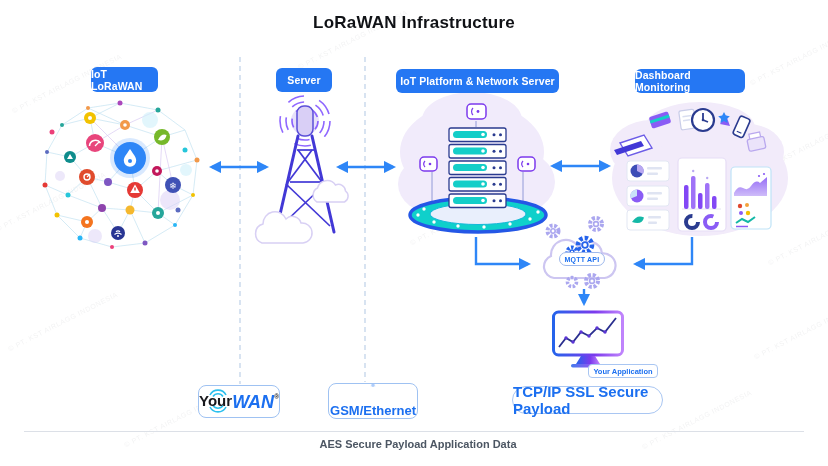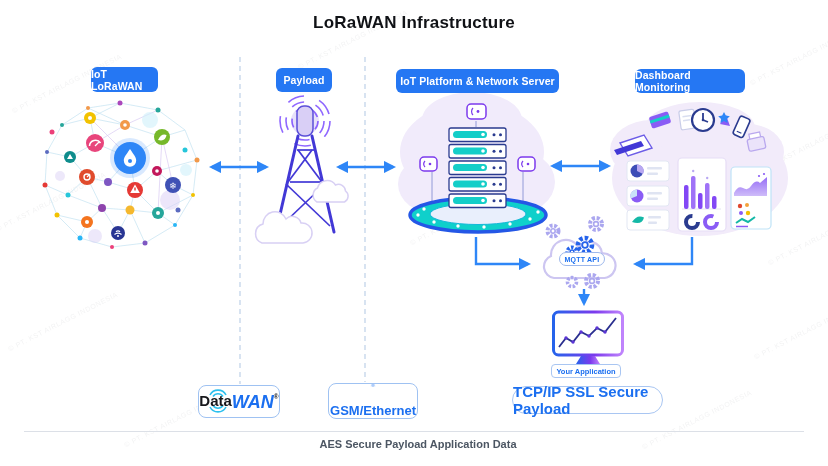--- a/index.html
+++ b/index.html
@@ -8,21 +8,21 @@
   .stage { position:relative; width:828px; height:466px; background:#fff; overflow:hidden; }
   .stage > svg.art { position:absolute; inset:0; z-index:1; pointer-events:none; }
   .title { position:absolute; top:13px; left:0; width:100%; text-align:center;
            font-size:17px; font-weight:700; color:#101216; letter-spacing:.2px; z-index:2; }
   .sec-btn { position:absolute; z-index:2; background:#2577F3; color:#fff; border-radius:6px;
              display:flex; align-items:center; justify-content:center;
              font-size:10.5px; font-weight:700; letter-spacing:.1px; }
   .pill { position:absolute; z-index:3; background:#fff; display:flex; align-items:center;
           justify-content:center; color:#1B6FF0; font-weight:700; }
   .mqtt-pill { border:1px solid #9DB8EC; border-radius:7px; font-size:7px; letter-spacing:.2px; }
-  .app-pill { border:1px solid #A9C6F2; border-radius:4px; font-size:7.5px; }
+  .app-pill { border:1px solid #A9C6F2; border-radius:4px; font-size:7.5px;margin-left:37px; }
   .tcp-pill { border:1.5px solid #A9C6F2; border-radius:14px; font-size:15px; }
   .badge { position:absolute; z-index:2; background:#fff; border:1.5px solid #9FC2F2; border-radius:8px;
            display:flex; flex-direction:column; align-items:center; justify-content:center; }
   .gsm-label { color:#1B6FF0; font-weight:700; font-size:13px; margin-top:16px; }
   .lora-logo { position:relative; display:flex; align-items:flex-start; line-height:1; }
   .lora-logo .blk { color:#17181C; font-weight:800; font-size:15px; }
   .lora-logo .blu { color:#1B6FF0; font-weight:800; font-style:italic; font-size:18px; }
   .lora-logo .reg { color:#17181C; font-size:6.5px; font-weight:700; margin-top:1px; }
   .lora-arcs { position:absolute; left:8px; top:-7px; z-index:-1; }
   .sep { position:absolute; left:24px; right:24px; top:431px; height:1px; background:#DCE0E7; z-index:2; }
@@ -411,21 +411,21 @@
       <path d="M476,237 V264 H528" marker-end="url(#ah)"></path>
       <path d="M692,237 V264 H636" marker-end="url(#ah)"></path>
       <line x1="584" y1="289" x2="584" y2="303" marker-end="url(#ah)"></line>
     </g>
   </svg>
 
   <div class="sec-btn" style="left:91px;top:67px;width:67px;height:25px">
     <span>IoT LoRaWAN</span>
   </div>
   <div class="sec-btn" style="left:276px;top:68px;width:56px;height:24px">
-    <span>Payload</span>
+    <span>Server</span>
   </div>
   <div class="sec-btn" style="left:396px;top:69px;width:163px;height:24px">
     <span>IoT Platform &amp; Network Server</span>
   </div>
   <div class="sec-btn" style="left:635px;top:69px;width:110px;height:24px">
     <span>Dashboard Monitoring</span>
   </div>
 
   <div class="pill mqtt-pill" style="left:559px;top:252px;width:46px;height:14px">
     <span>MQTT API</span>
@@ -437,21 +437,21 @@
   <div class="badge" style="left:198px;top:385px;width:82px;height:33px">
     <div class="lora-logo">
       <svg class="lora-arcs" width="22" height="30" viewBox="0 0 22 30">
         <g stroke="#2BC0EE" stroke-width="1.6" fill="none">
           <path d="M3,9 A9,9 0 0 1 19,9"></path>
           <path d="M6,10.5 A6,6 0 0 1 16,10.5"></path>
           <path d="M3,21 A9,9 0 0 0 19,21"></path>
           <path d="M6,19.5 A6,6 0 0 0 16,19.5"></path>
         </g>
       </svg>
-      <span class="blk">Data</span>
+      <span class="blk">Your</span>
         <span class="blu">WAN</span>
         <span class="reg">®</span>
     </div>
   </div>
 
   <div class="badge" style="left:328px;top:383px;width:90px;height:36px">
     <svg width="26" height="14" viewBox="0 0 26 14">
       <g stroke="#1B6FF0" stroke-width="2" fill="none">
         <path d="M3,8 A12,12 0 0 1 23,8"></path>
         <path d="M7,10.5 A8,8 0 0 1 19,10.5"></path>

